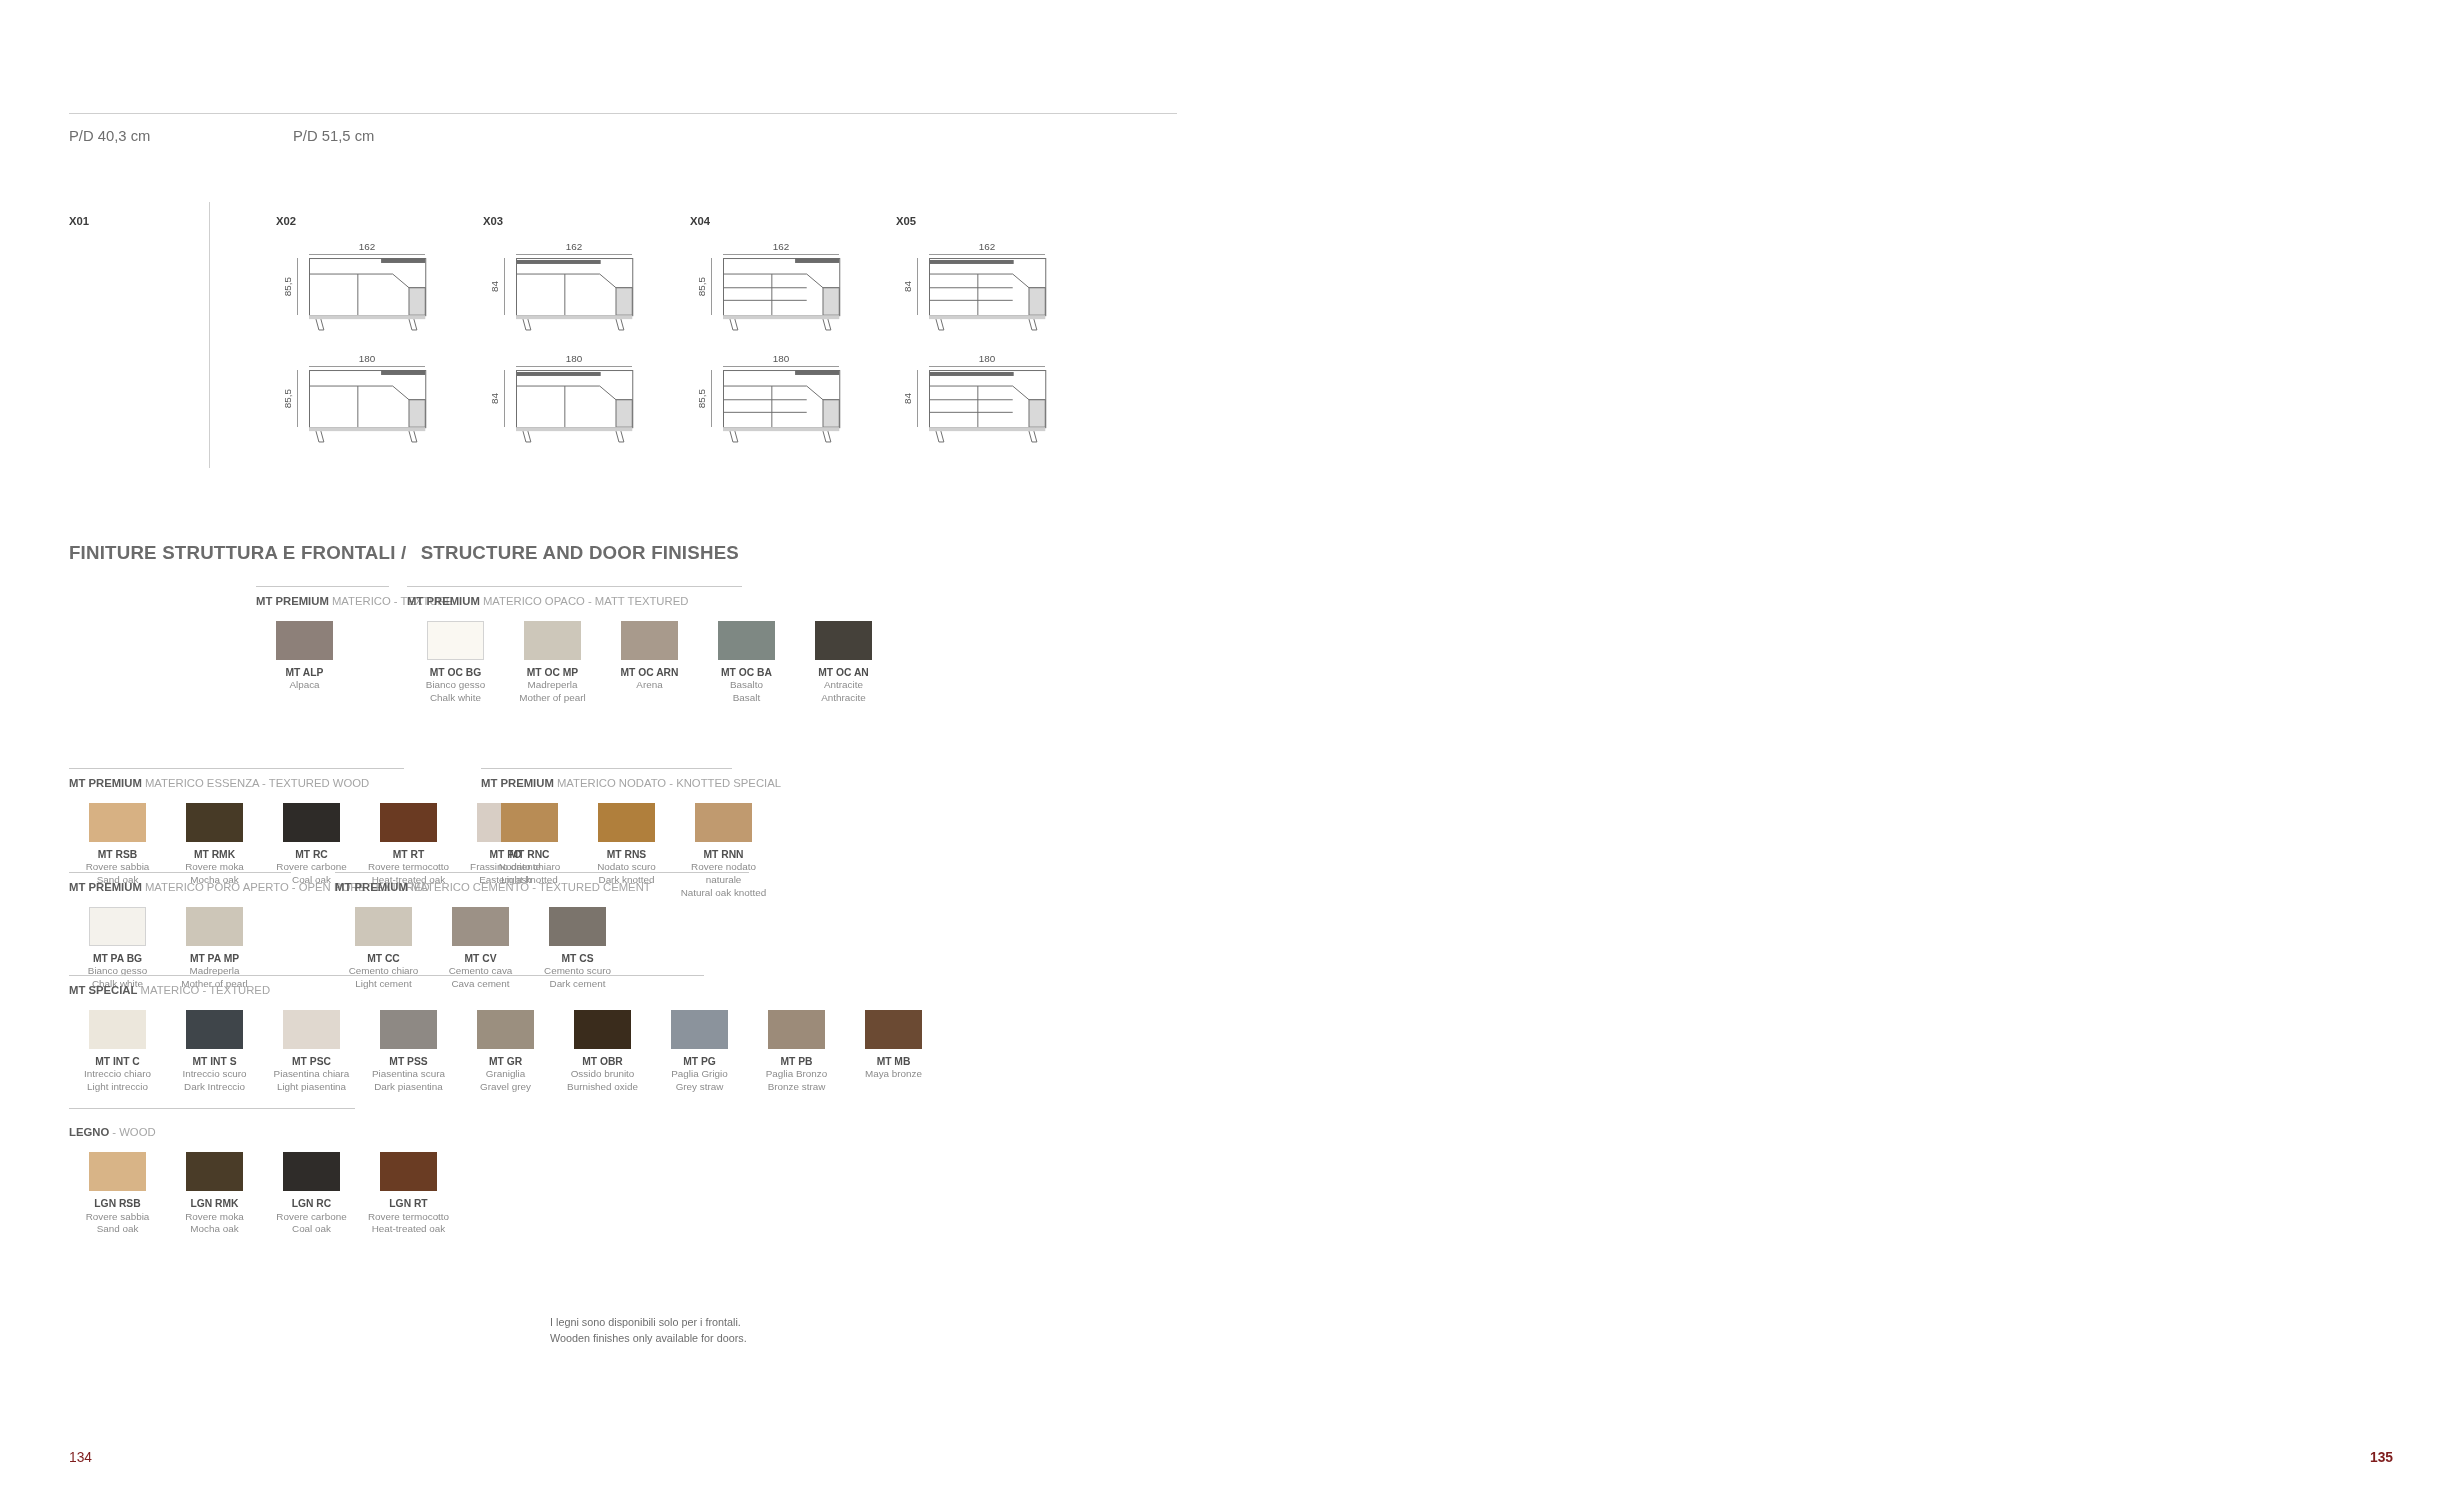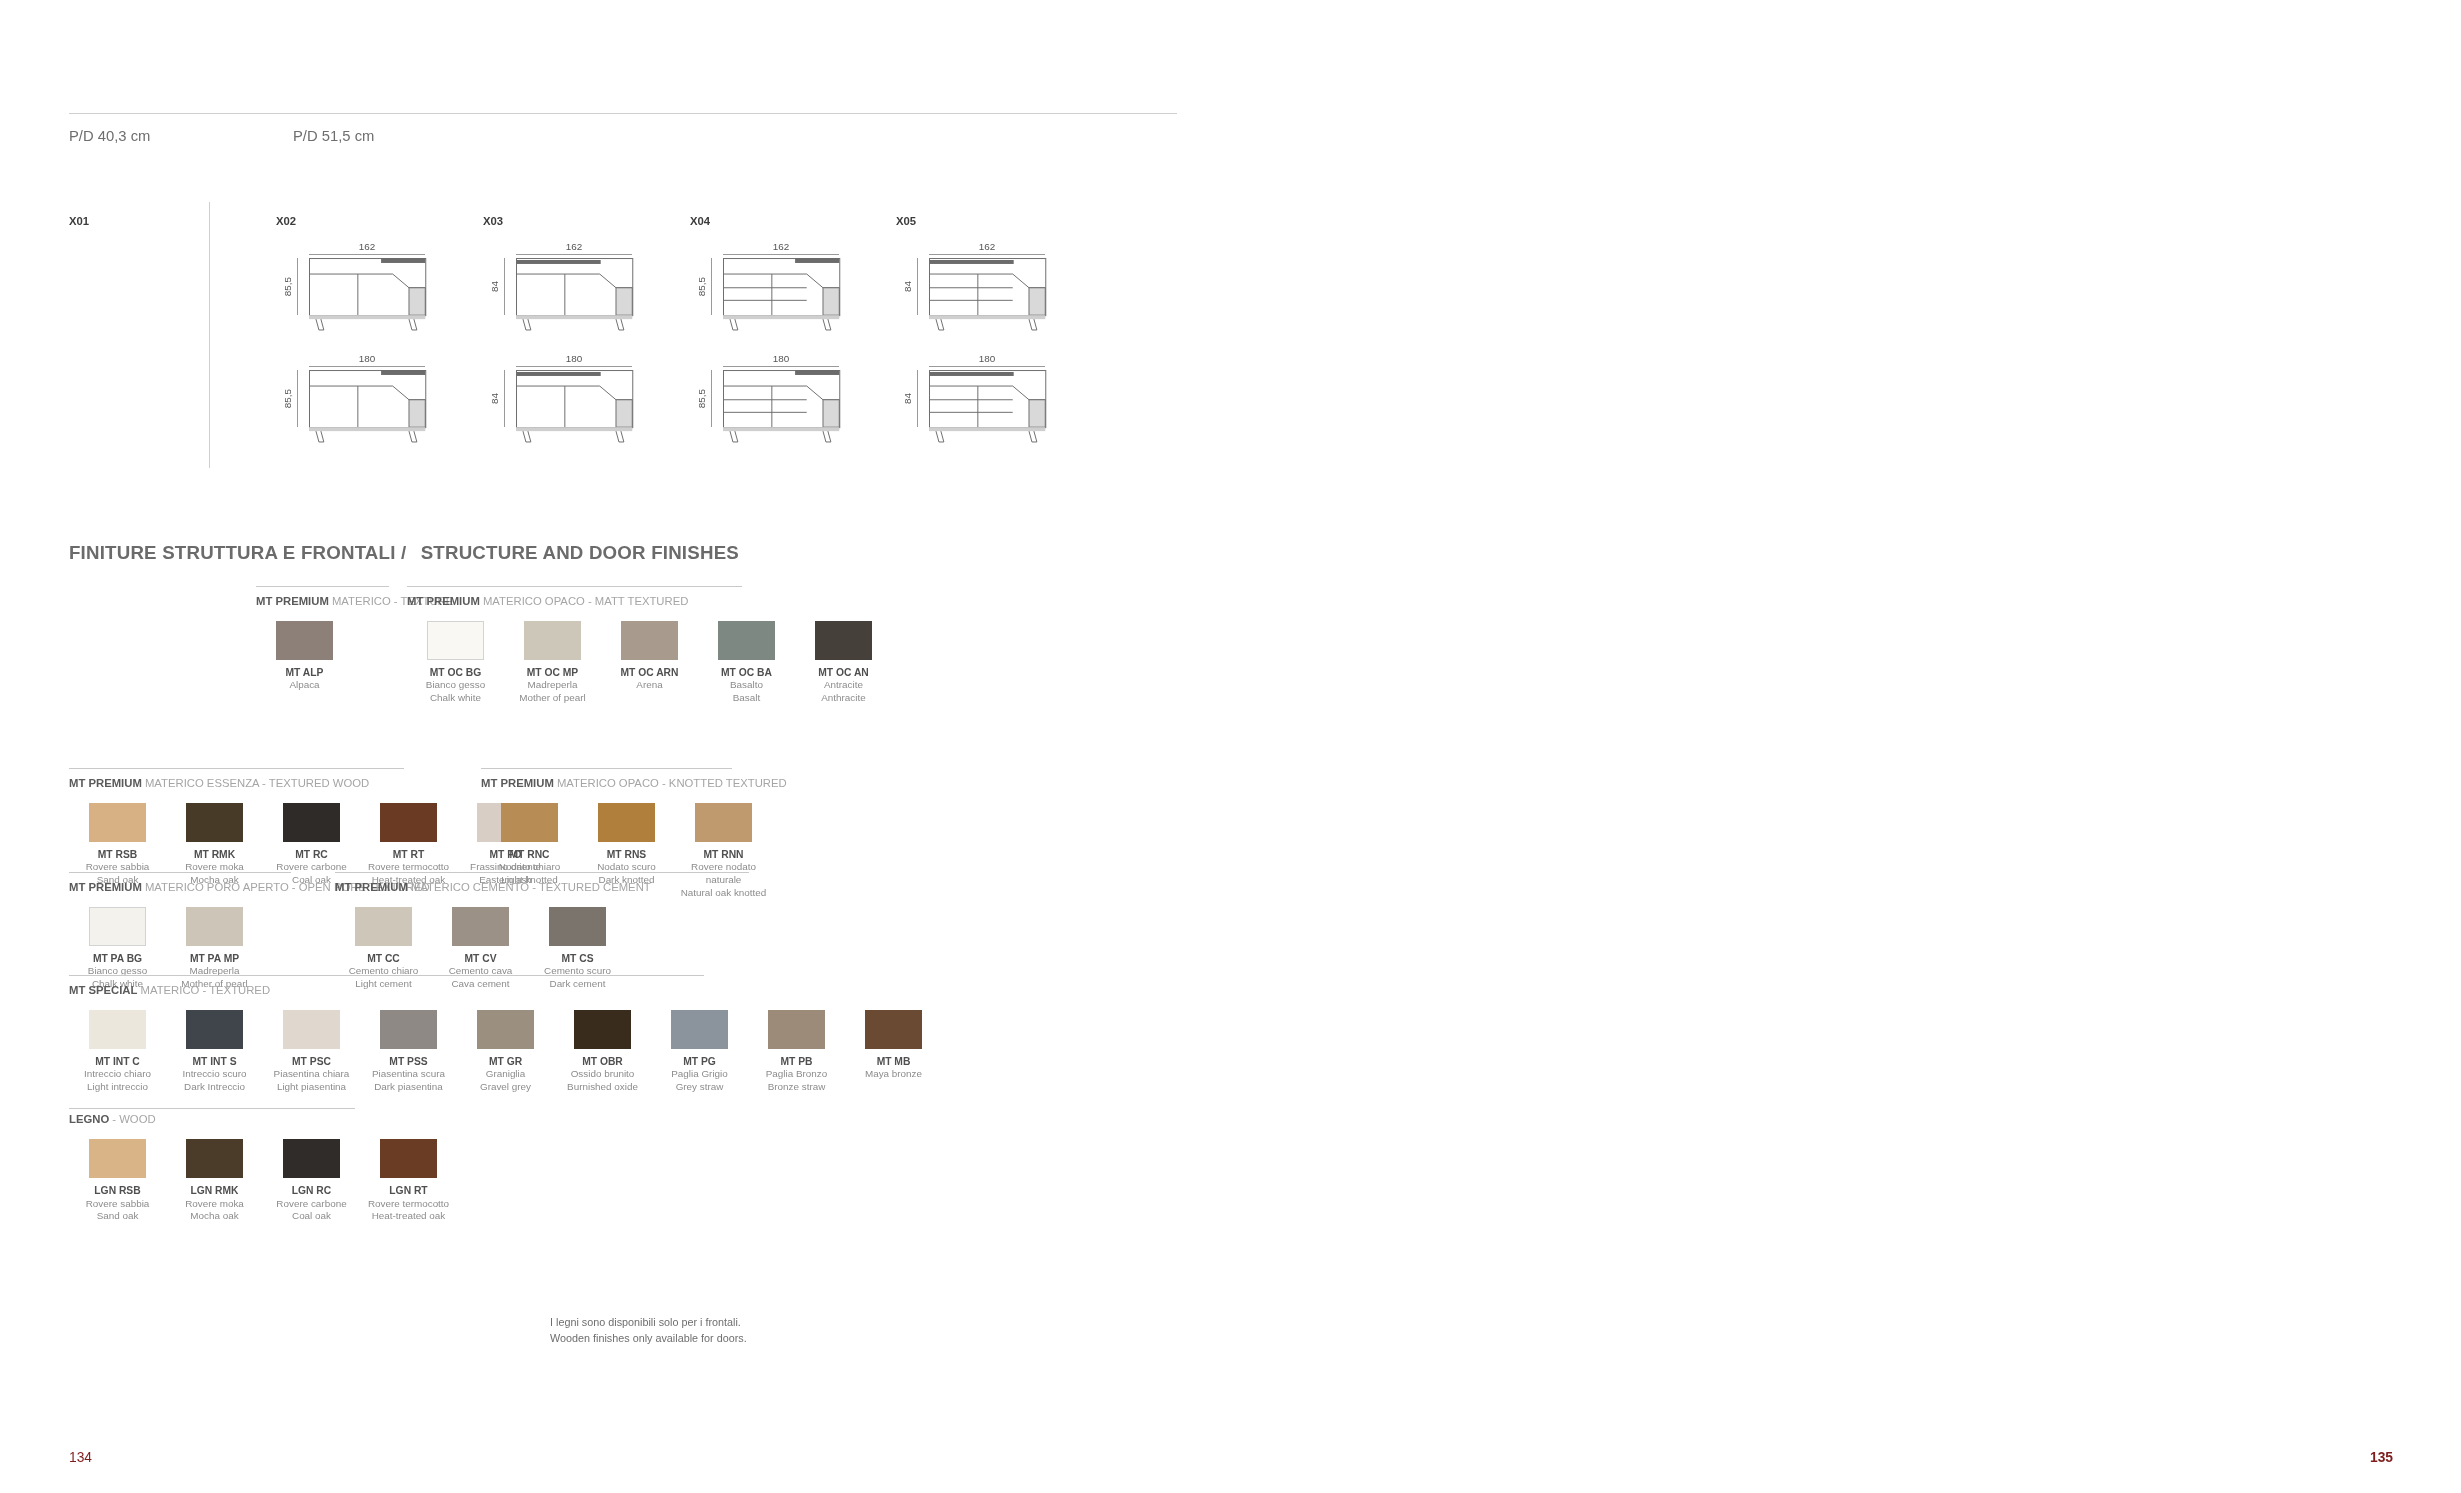--- a/index.html
+++ b/index.html
@@ -345,21 +345,21 @@
             <div class="sw" style="width: 97px;">
               <div class="sw-chip" style="width: 57px; height: 39px; background: rgb(216, 206, 197);"></div>
               <div class="sw-code">MT FO</div>
               <div class="sw-it">Frassino oriente</div>
               <div class="sw-en">Eastern ash</div>
             </div>
           </div>
         </div>
         <div style="position: absolute; left: 412px; top: 182px;">
           <div class="rule" style="width: 251px;"></div>
-          <div class="grp-head" style="margin-top: 7.9px;"><b>MT  PREMIUM</b><span> MATERICO OPACO - KNOTTED TEXTURED</span></div>
+          <div class="grp-head" style="margin-top: 7.9px;"><b>MT  PREMIUM</b><span> MATERICO NODATO - KNOTTED SPECIAL</span></div>
           <div class="sw-grid" style="margin-top: 13.8px;">
             <div class="sw" style="width: 97px;">
               <div class="sw-chip" style="width: 57px; height: 39px; background: rgb(184, 140, 85);"></div>
               <div class="sw-code">MT RNC</div>
               <div class="sw-it">Nodato chiaro</div>
               <div class="sw-en">Light knotted</div>
             </div>
             <div class="sw" style="width: 97px;">
               <div class="sw-chip" style="width: 57px; height: 39px; background: rgb(176, 127, 60);"></div>
               <div class="sw-code">MT RNS</div>
@@ -470,21 +470,21 @@
             </div>
             <div class="sw" style="width: 97px;">
               <div class="sw-chip" style="width: 57px; height: 39px; background: rgb(107, 74, 51);"></div>
               <div class="sw-code">MT MB</div>
               <div class="sw-it">Maya bronze</div>
             </div>
           </div>
         </div>
         <div style="position: absolute; left: 0px; top: 522px;">
           <div class="rule" style="width: 286px;"></div>
-          <div class="grp-head" style="margin-top: 4px;"><b>LEGNO</b><span> - WOOD</span></div>
+          <div class="grp-head" style="margin-top: 17px;"><b>LEGNO</b><span> - WOOD</span></div>
           <div class="sw-grid" style="margin-top: 13.8px;">
             <div class="sw" style="width: 97px;">
               <div class="sw-chip" style="width: 57px; height: 39px; background: rgb(216, 180, 135);"></div>
               <div class="sw-code">LGN RSB</div>
               <div class="sw-it">Rovere sabbia</div>
               <div class="sw-en">Sand oak</div>
             </div>
             <div class="sw" style="width: 97px;">
               <div class="sw-chip" style="width: 57px; height: 39px; background: rgb(74, 60, 40);"></div>
               <div class="sw-code">LGN RMK</div>

